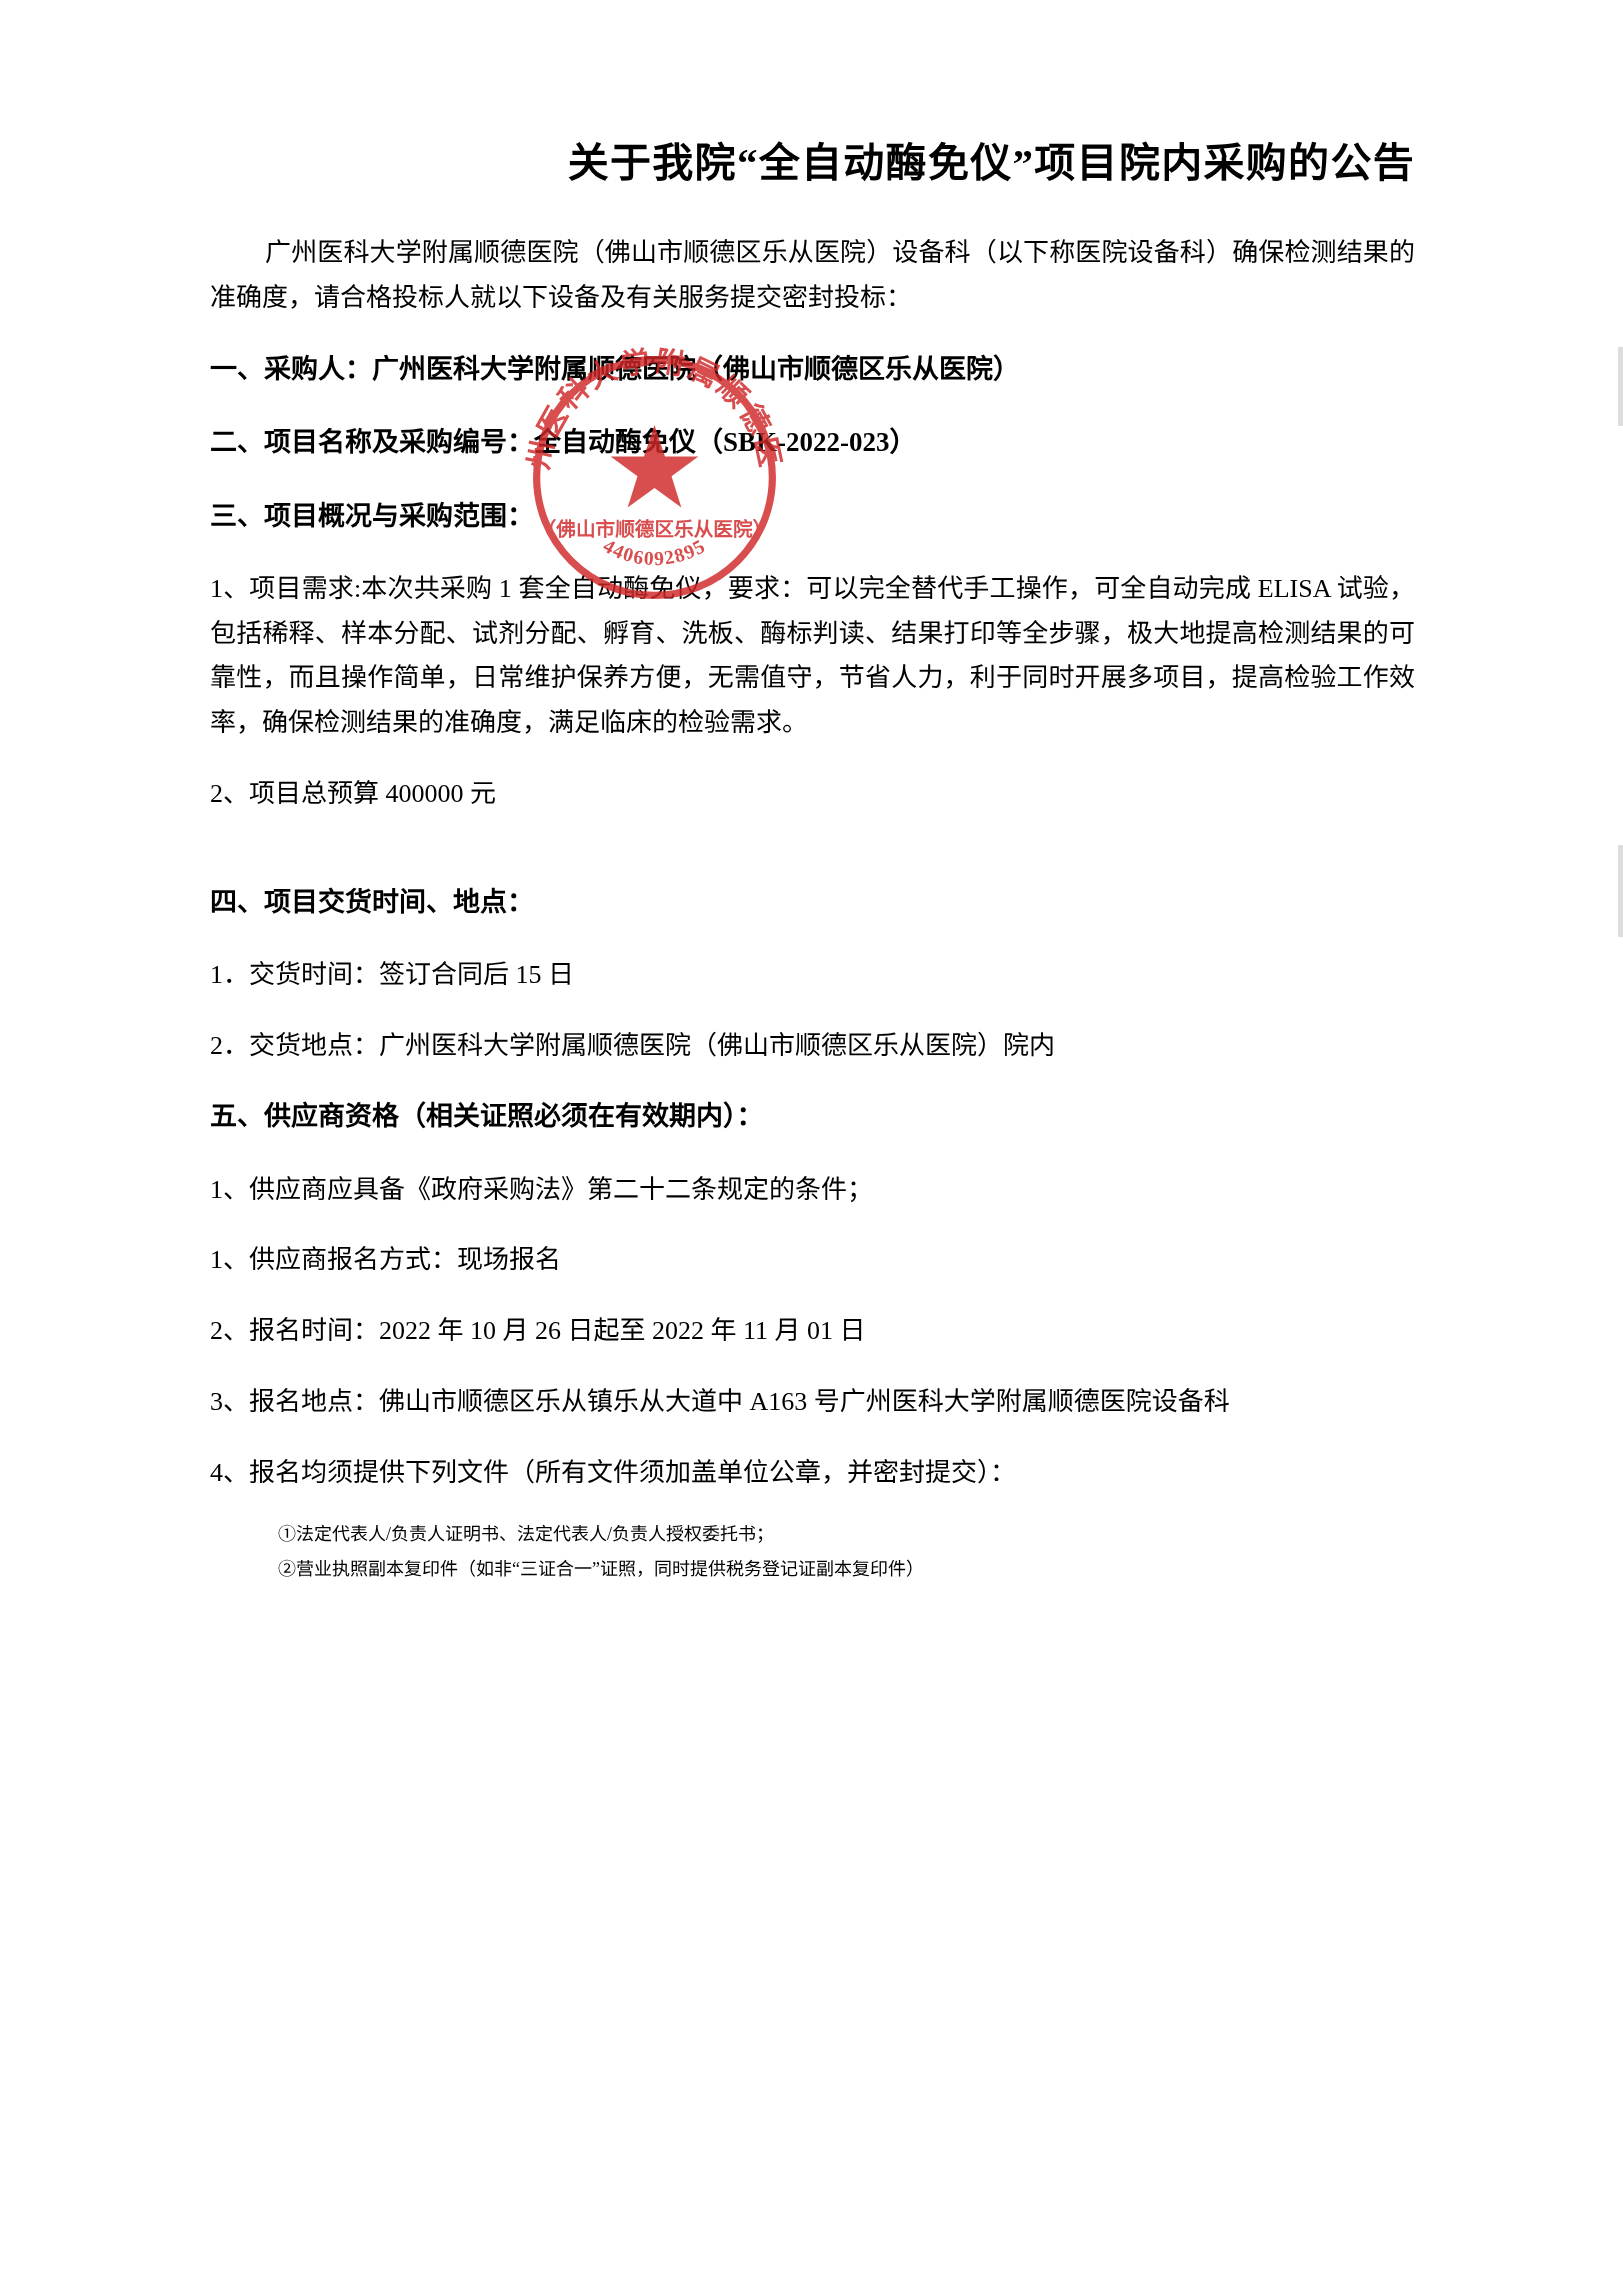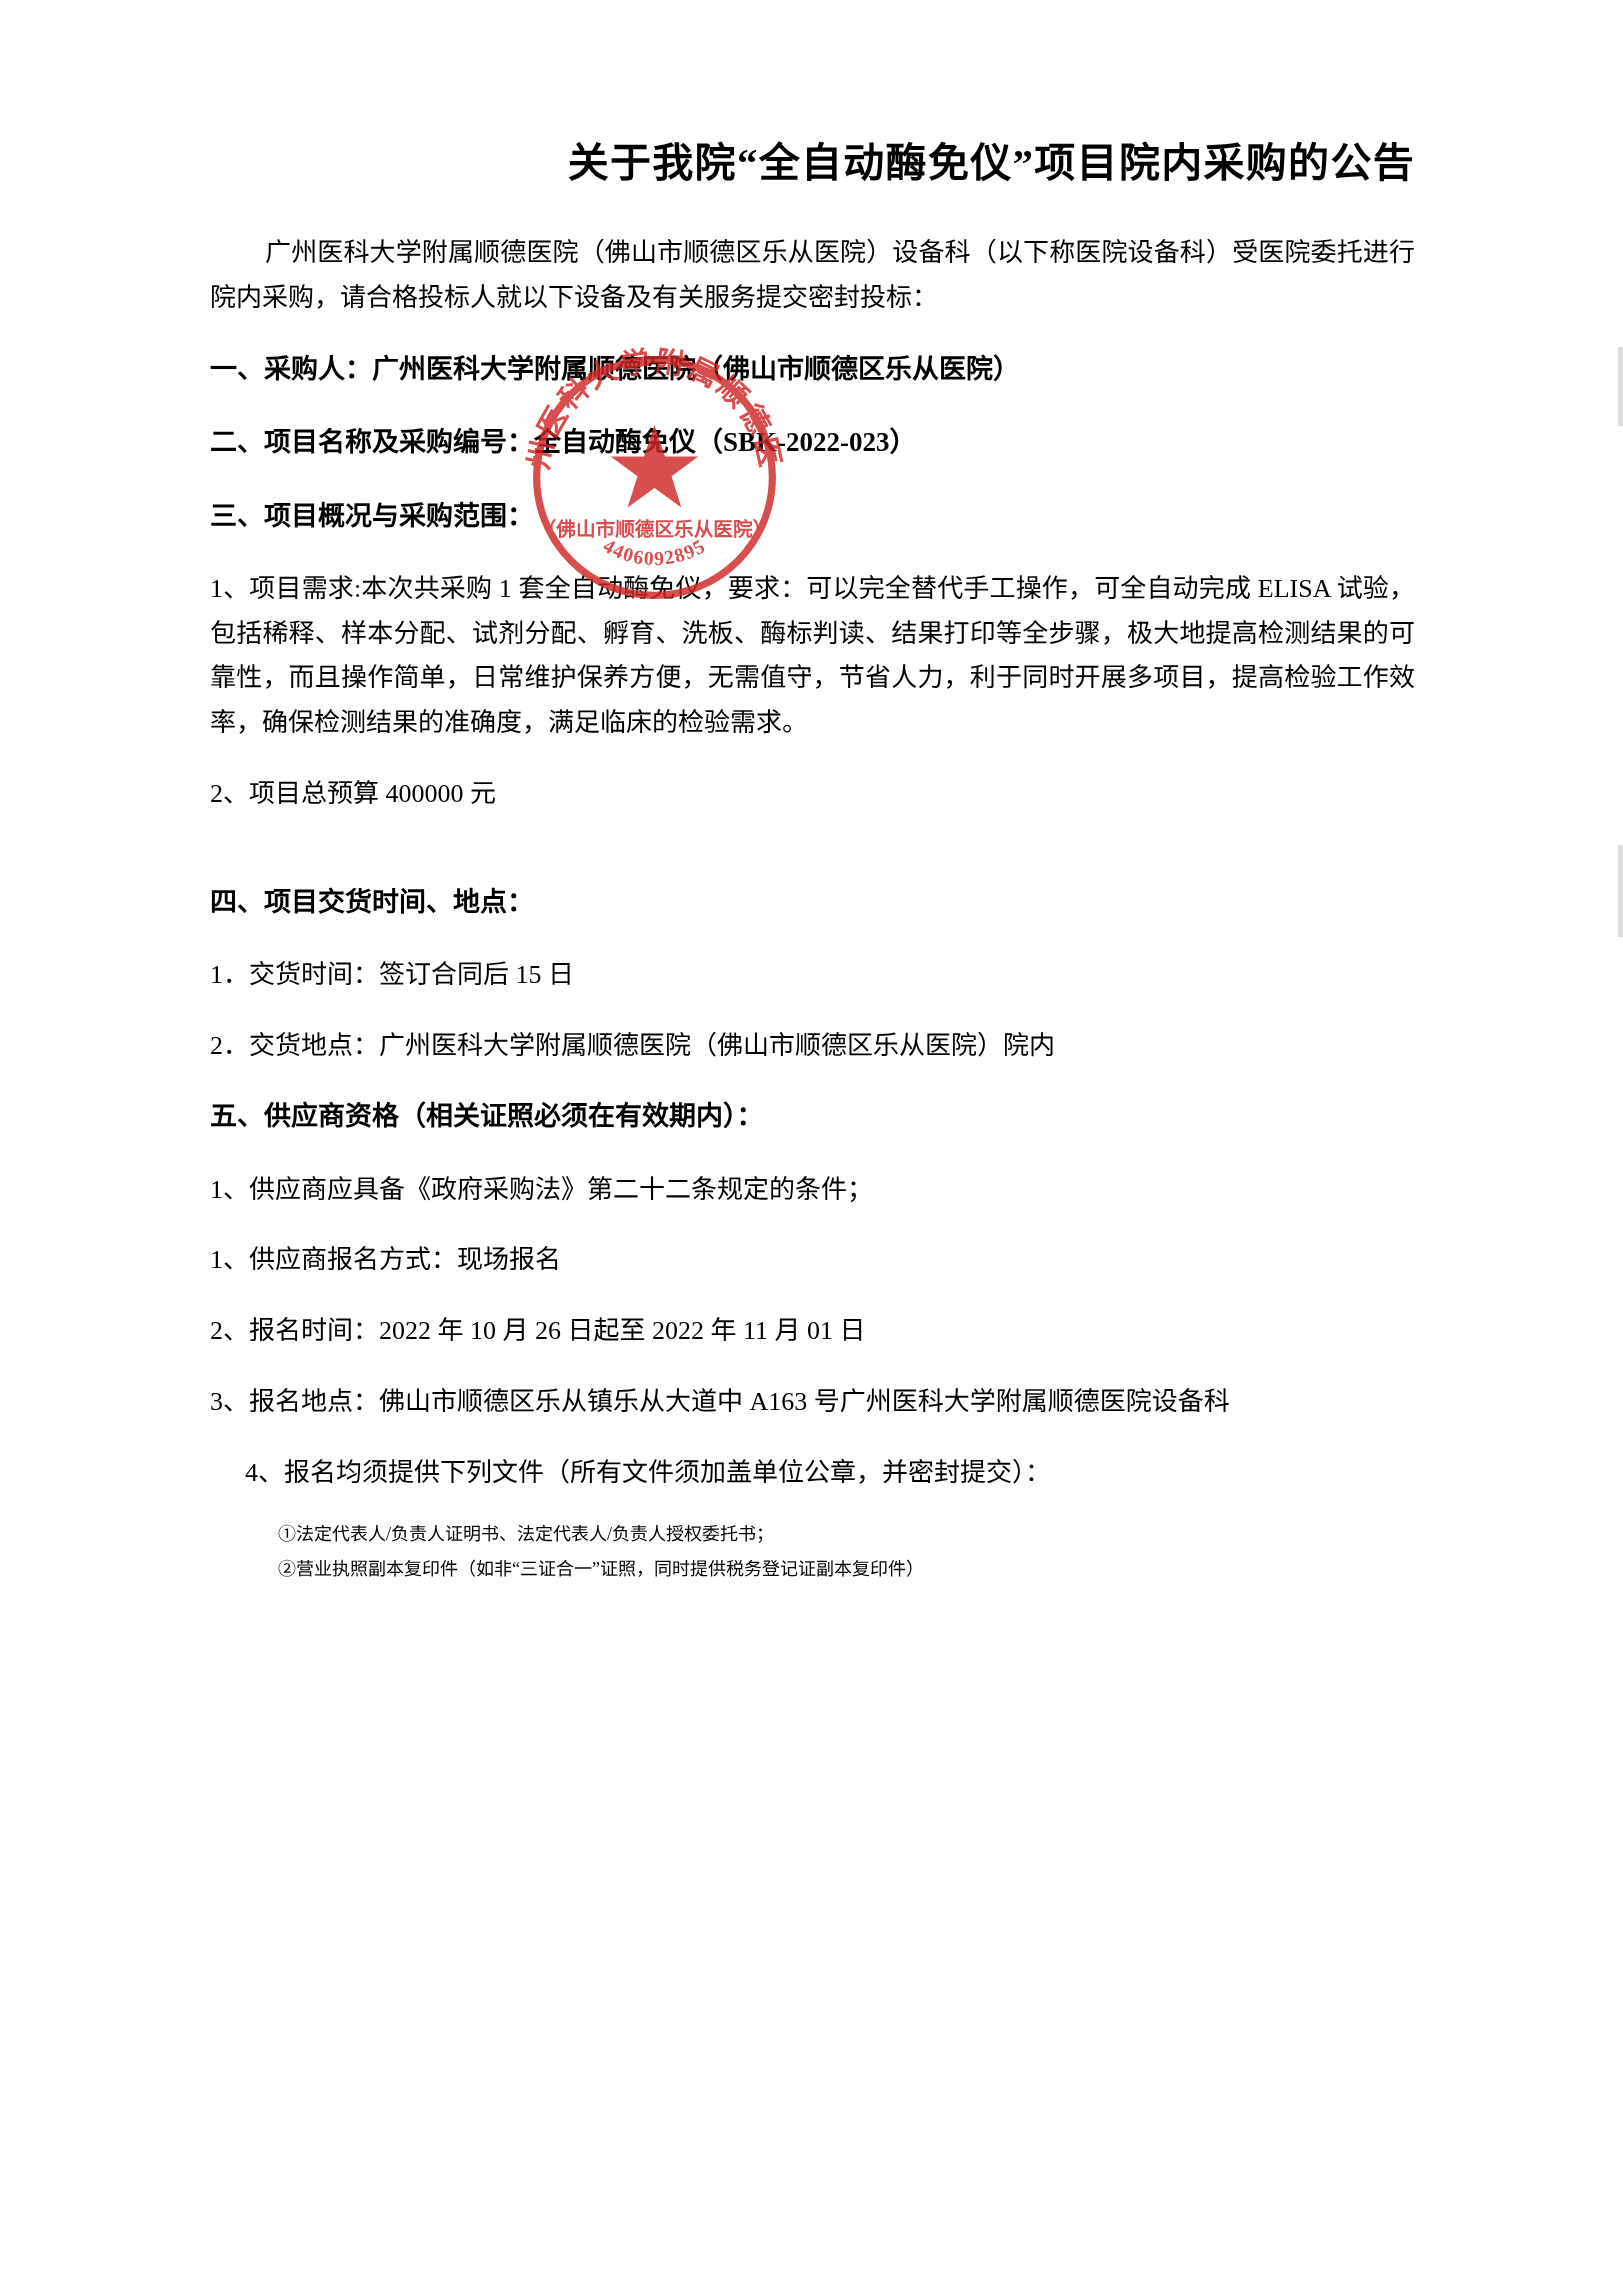--- a/index.html
+++ b/index.html
@@ -49,21 +49,20 @@
     text-indent: 55px;
   }
   .section-head {
     font-weight: bold;
     font-size: 27px;
     margin: 0 0 27.5px 0;
     line-height: 1.7;
   }
   .para-tight {
     margin-bottom: 23.6px;
-    margin-left: 35px;
   }
   .big-gap {
     margin-bottom: 63px;
   }
   .sub-list {
     margin: 0 0 26px 0;
     padding-left: 68px;
     font-size: 18px;
     line-height: 1.72;
   }
@@ -87,21 +86,21 @@
 
 <div class="page">
 
   <div class="edge-mark" style="top:347px;height:79px;"></div>
   <div class="edge-mark" style="top:845px;height:92px;"></div>
 
   <div class="content">
 
     <h1 class="doc-title">关于我院“全自动酶免仪”项目院内采购的公告</h1>
 
-    <p class="indent2">广州医科大学附属顺德医院（佛山市顺德区乐从医院）设备科（以下称医院设备科）受医院委托进行院内采购，请合格投标人就以下设备及有关服务提交密封投标：</p>
+    <p class="indent2">广州医科大学附属顺德医院（佛山市顺德区乐从医院）设备科（以下称医院设备科）确保检测结果的准确度，请合格投标人就以下设备及有关服务提交密封投标：</p>
 
     <p class="section-head">一、采购人：广州医科大学附属顺德医院（佛山市顺德区乐从医院）</p>
 
     <p class="section-head">二、项目名称及采购编号：全自动酶免仪（SBK-2022-023）</p>
 
     <p class="section-head">三、项目概况与采购范围：</p>
     <p>1、项目需求:本次共采购 1 套全自动酶免仪，要求：可以完全替代手工操作，可全自动完成 ELISA 试验，包括稀释、样本分配、试剂分配、孵育、洗板、酶标判读、结果打印等全步骤，极大地提高检测结果的可靠性，而且操作简单，日常维护保养方便，无需值守，节省人力，利于同时开展多项目，提高检验工作效率，确保检测结果的准确度，满足临床的检验需求。</p>
     <p class="big-gap">2、项目总预算 400000 元</p>
 
     <p class="section-head">四、项目交货时间、地点：</p>

